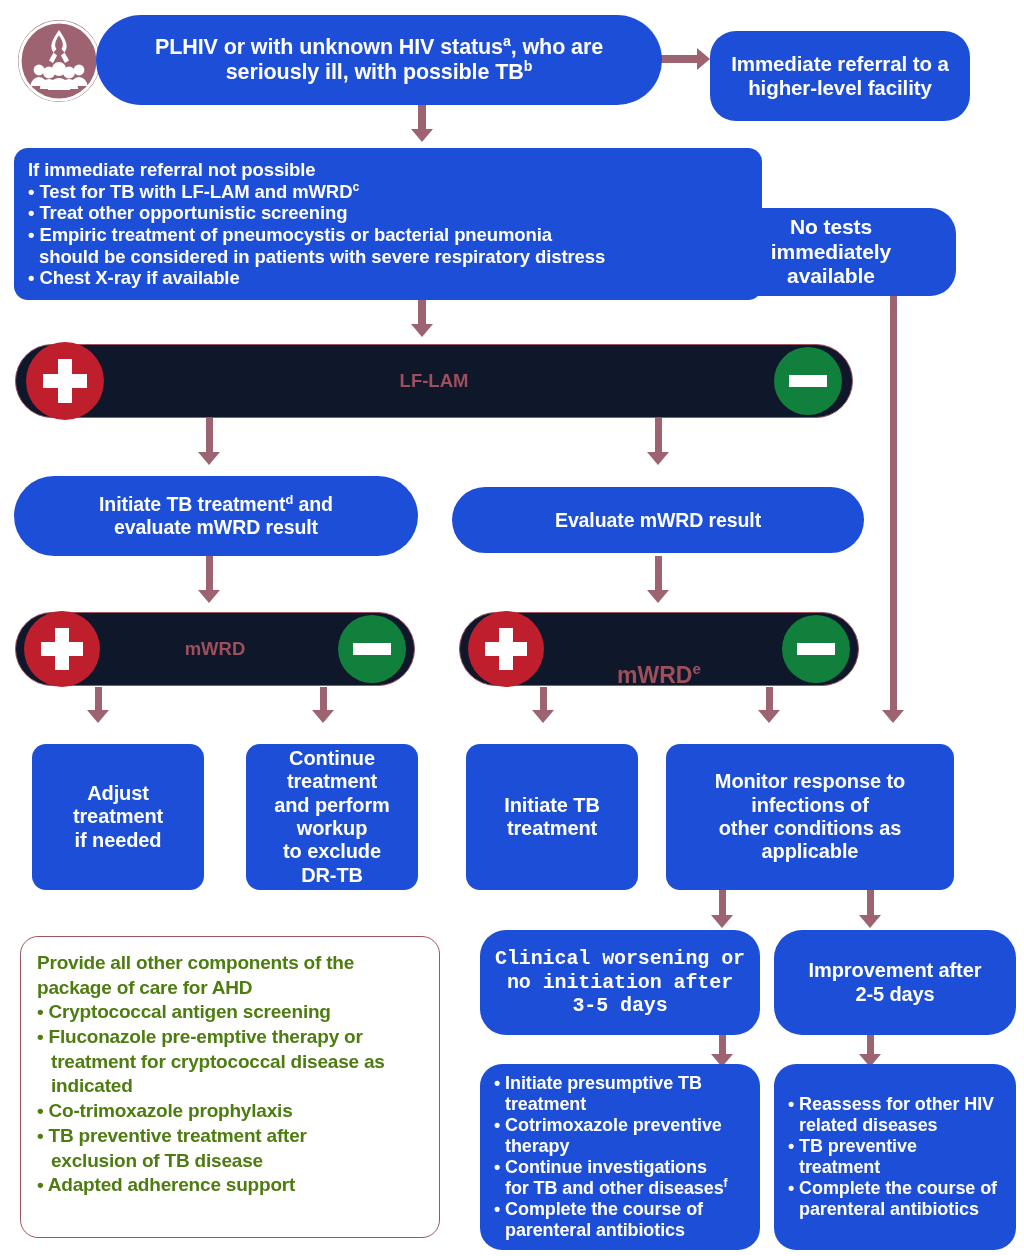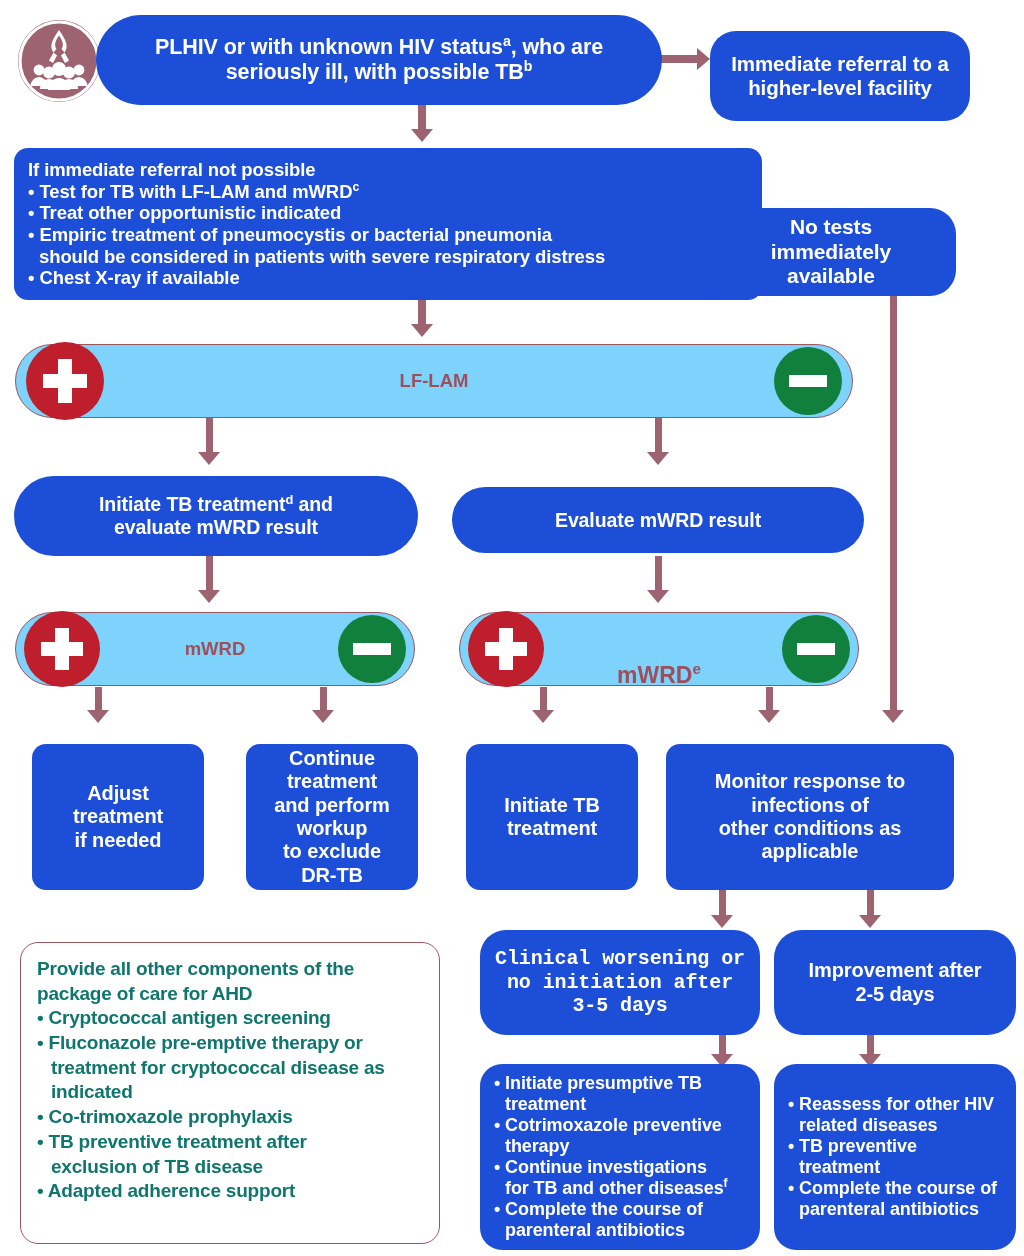--- a/index.html
+++ b/index.html
@@ -37,21 +37,21 @@
   }
   .node.listnode .inner{padding:0 14px;}
   .node .ln{display:block;}
   .node .ind{display:block;padding-left:11px;}
 
   sup{font-size:0.66em;vertical-align:super;line-height:0;font-weight:bold;}
 
   
   .testpill{
     position:absolute;
-    background:#7dd3fc;
+    background:#0f172a;
     border:1.6px solid #9d5560;
     border-radius:999px;
     box-sizing:border-box;
   }
   .testpill .label{
     position:absolute;left:0;right:0;top:50%;
     transform:translateY(-50%);
     text-align:center;
     color:#9d4f5c;
     font-weight:bold;
@@ -67,26 +67,25 @@
   .badge .h{height:18%;width:56%;left:22%;top:41%;}
   .badge .v{width:18%;height:56%;left:41%;top:22%;}
 
   
   .panel{
     position:absolute;
     background:#ffffff;
     border:1.8px solid #9d5560;
     border-radius:18px;
     box-sizing:border-box;
-    color:#0f766e;
+    color:#4d7c0f;
     font-weight:bold;
     padding:14px 16px 12px 16px;
     line-height:1.30;
     letter-spacing:-0.2px;
-    margin-top:6px;
   }
   .panel .ln{display:block;}
   .panel .ind{display:block;padding-left:14px;}
 
   
   .ln-v,.ln-h{position:absolute;background:#9d6370;}
   .arrow-d{
     position:absolute;width:0;height:0;
     border-left:11px solid transparent;
     border-right:11px solid transparent;
@@ -193,21 +192,21 @@
     <div class="inner">
       <span class="ln">Immediate referral to a</span>
       <span class="ln">higher-level facility</span>
     </div>
   </div>
 
   <div class="node rrect listnode" style="left:14px;top:148px;width:748px;height:152px;font-size:18.5px;border-radius:14px;">
     <div class="inner">
       <span class="ln">If immediate referral not possible</span>
       <span class="ln">• Test for TB with LF-LAM and mWRD<sup>c</sup></span>
-      <span class="ln">• Treat other opportunistic indicated</span>
+      <span class="ln">• Treat other opportunistic screening</span>
       <span class="ln">• Empiric treatment of pneumocystis or bacterial pneumonia</span>
       <span class="ind">should be considered in patients with severe respiratory distress</span>
       <span class="ln">• Chest X-ray if available</span>
     </div>
   </div>
 
   <div class="node rrect" style="left:706px;top:208px;width:250px;height:88px;font-size:21px;border-radius:26px;">
     <div class="inner">
       <span class="ln">No tests</span>
       <span class="ln">immediately</span>

